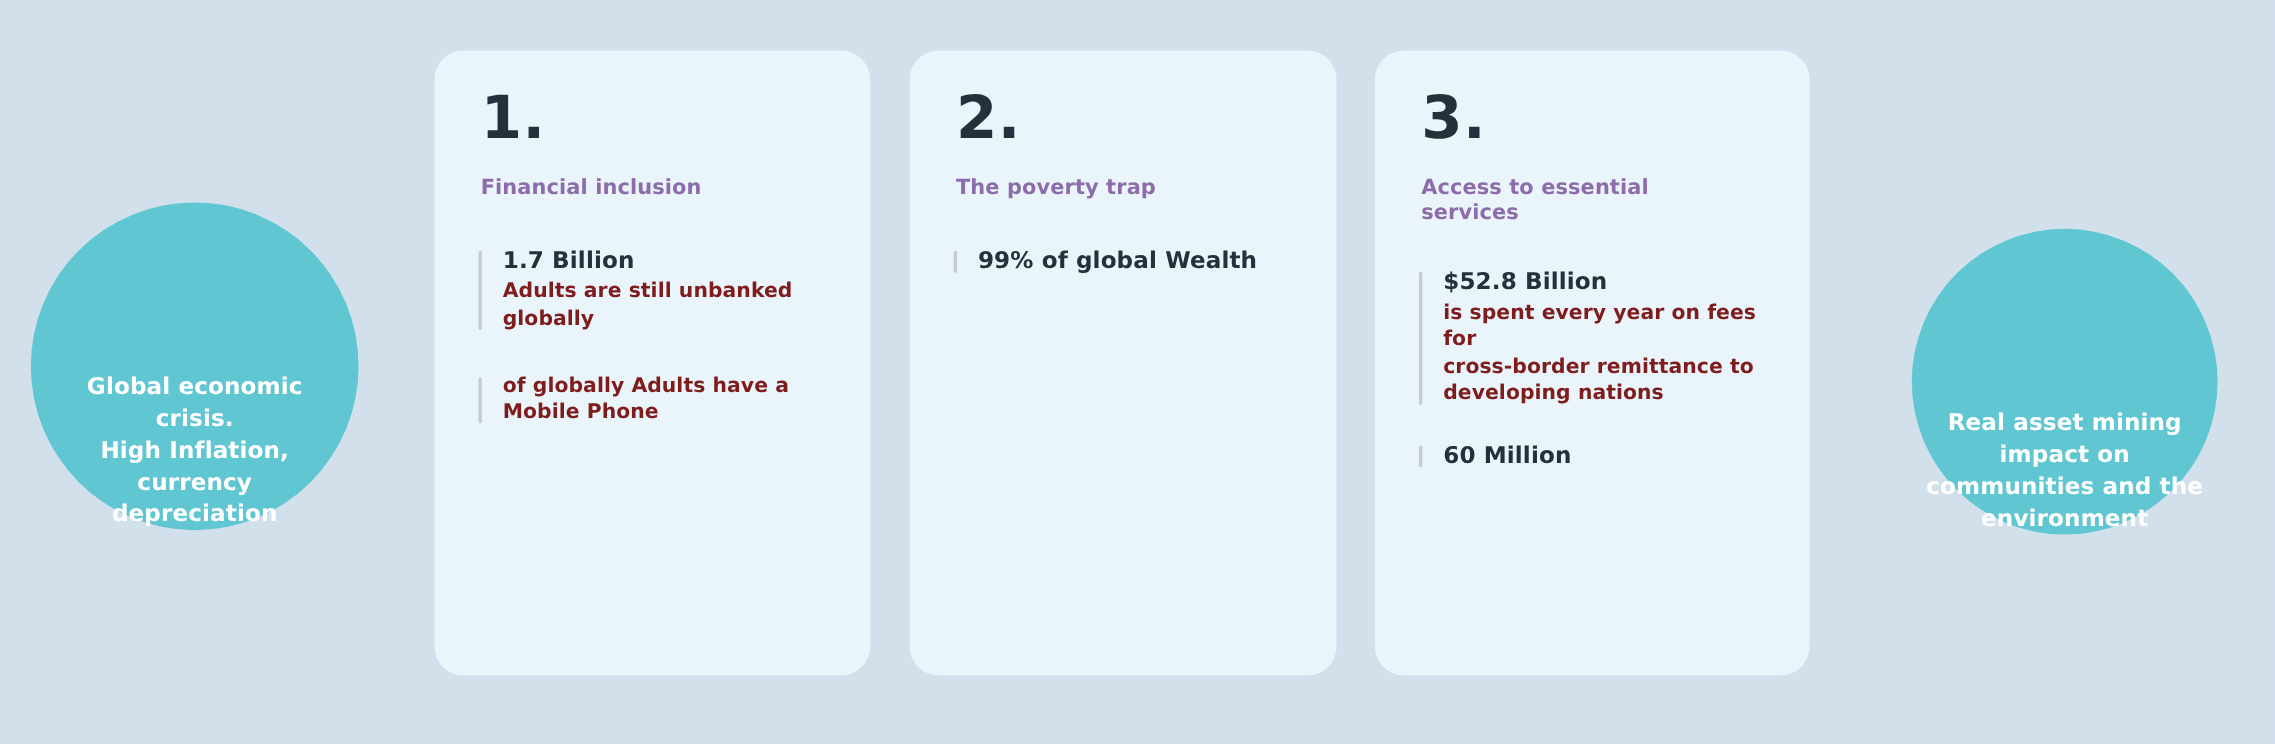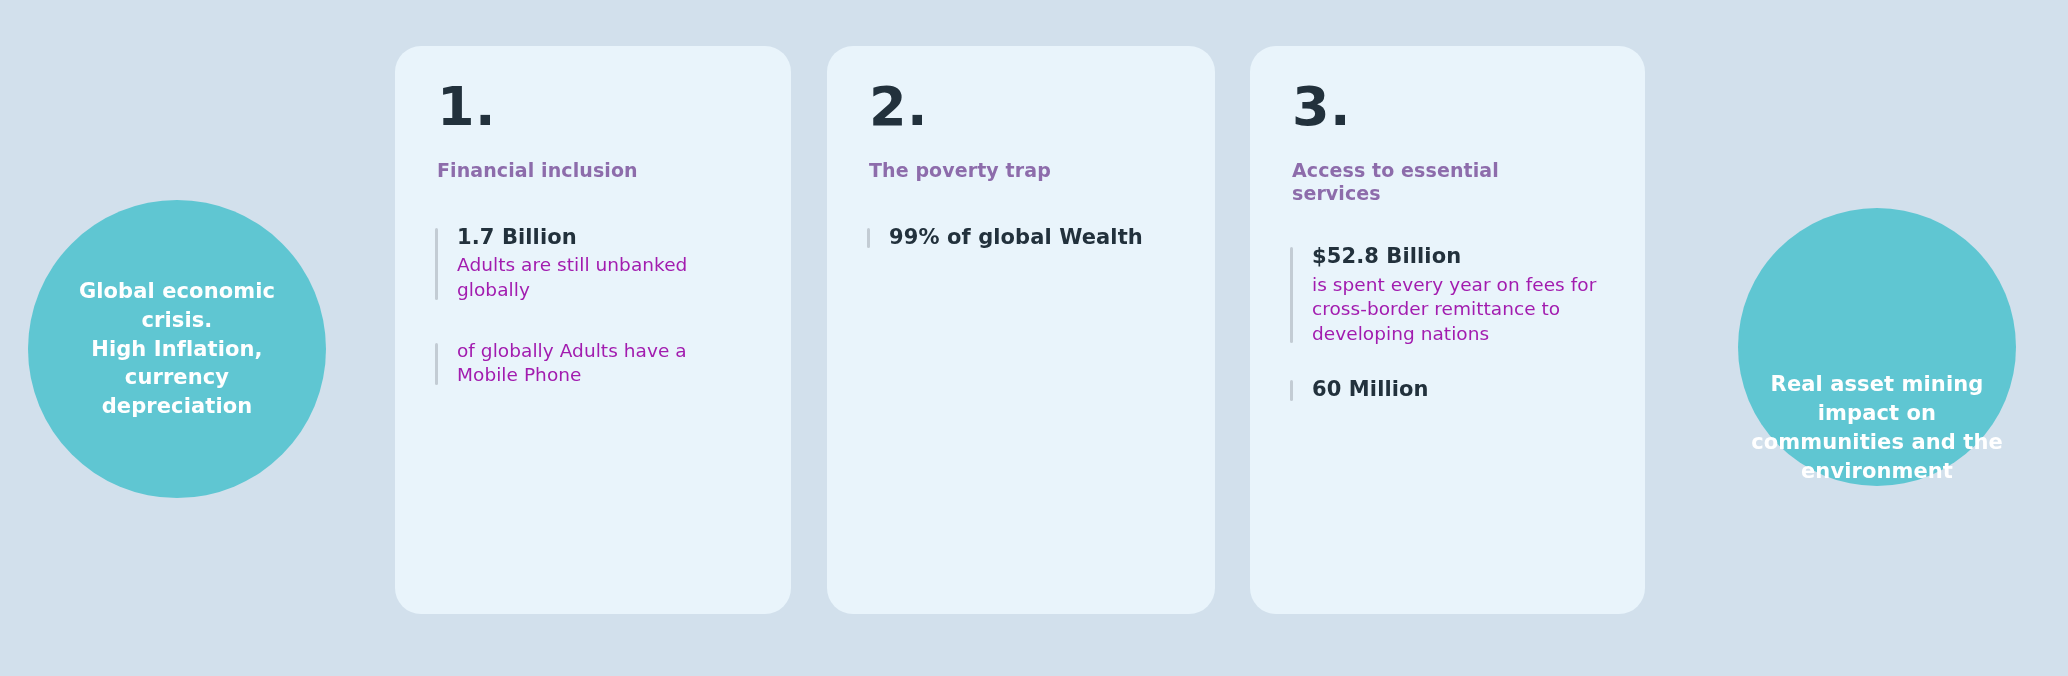--- a/index.html
+++ b/index.html
@@ -38,23 +38,24 @@
     font-weight: bold;
     font-size: 21px;
     line-height: 1.38;
     letter-spacing: 0.1px;
     white-space: pre-line;
     padding: 0 18px;
   }
 
   .circle-left {
     left: 28px;
-    top: 200px;
+    top: 184px;
     width: 298px;
     height: 298px;
+    align-items: flex-end;
   }
   .circle-right {
     left: 1738px;
     top: 208px;
     width: 278px;
     height: 278px;
     align-items: flex-end;
   }
   .circle-right .circle-text {
     padding: 0 10px;
@@ -118,22 +119,22 @@
   .stat-value {
     font-size: 21px;
     font-weight: bold;
     color: #22313c;
     line-height: 1.3;
     letter-spacing: 0.1px;
   }
 
   .stat-desc {
     font-size: 18.5px;
-    font-weight: normal;
-    color: #a21caf;
+    font-weight: bold;
+    color: #7f1d1d;
     line-height: 1.33;
     margin-top: 2px;
     white-space: pre-line;
     letter-spacing: 0.05px;
   }
 
   
   .card-3 .stats { margin-top: 38px; }
   .card-3 .stat { margin-bottom: 30px; }
 </style>

